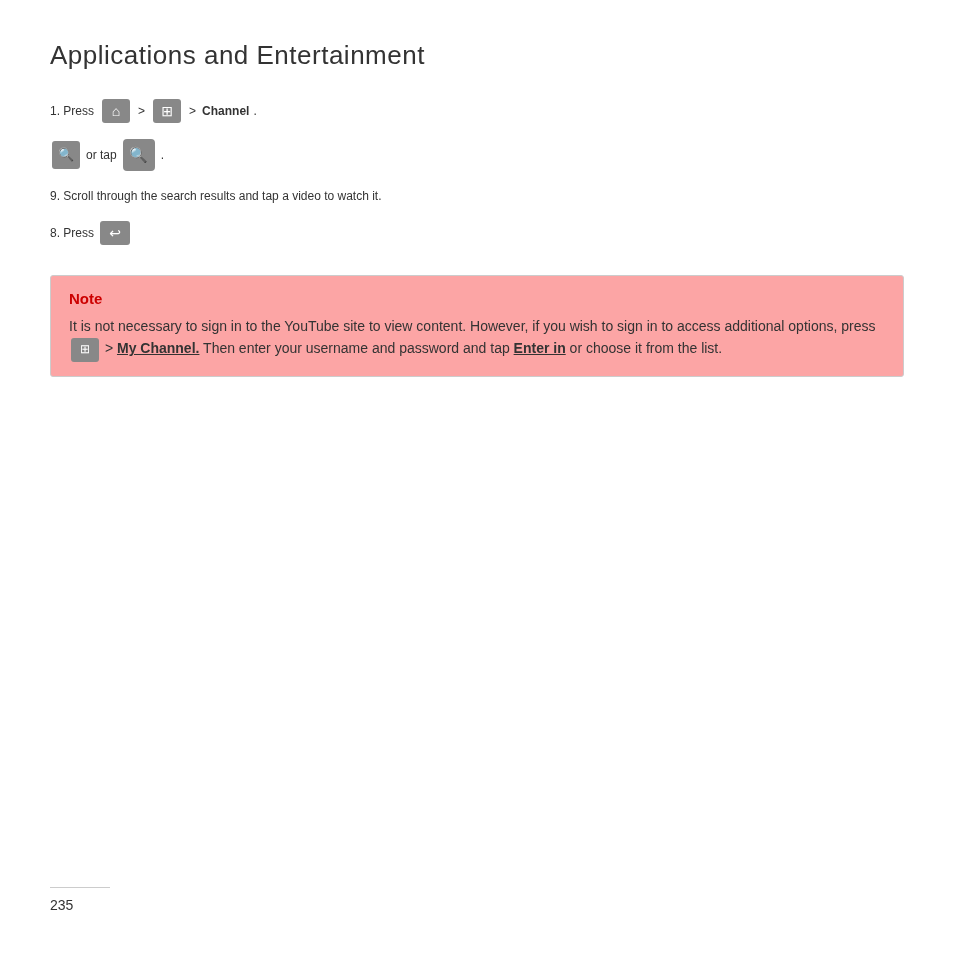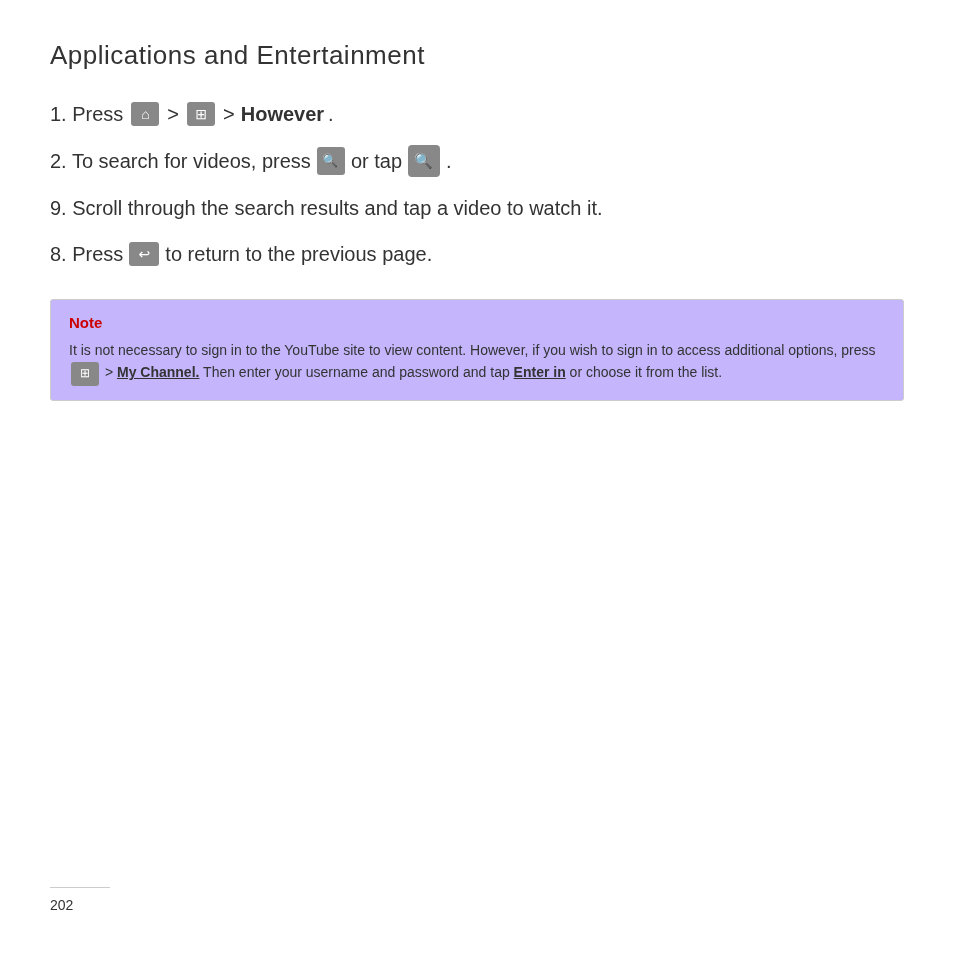--- a/index.html
+++ b/index.html
@@ -24,21 +24,21 @@
       margin-bottom: 28px;
       letter-spacing: 0.5px;
     }
 
     .steps-list {
       list-style: none;
       margin-bottom: 30px;
     }
 
     .steps-list li {
-      font-size: 20px;
+      font-size: 12px;
       color: #333333;
       margin-bottom: 16px;
       line-height: 1.5;
       display: flex;
       align-items: center;
       flex-wrap: wrap;
       gap: 4px;
     }
 
     .step-number {
@@ -198,21 +198,21 @@
       font-size: 12px;
     }
 
     .gt {
       margin: 0 2px;
     }
 
     
     .note-box {
       border: 1px solid #cccccc;
-      background: #c4b5fd;
+      background: #fca5a5;
       border-radius: 3px;
       padding: 14px 18px;
       margin-top: 10px;
     }
 
     .note-title {
       font-size: 15px;
       font-weight: bold;
       color: #cc0000;
       margin-bottom: 8px;
@@ -259,52 +259,50 @@
   <h1 class="page-title">Applications and Entertainment</h1>
 
   <ol class="steps-list">
 
     <li>
       <span class="step-number">1. Press</span>
       <span class="icon-home inline-icon"></span>
       <span class="gt">&gt;</span>
       <span class="icon-grid inline-icon"></span>
       <span class="gt">&gt;</span>
-      <span class="bold">However</span>
+      <span class="bold">Channel</span>
       <span>.</span>
     </li>
 
     <li>
-      <span>2. To search for videos, press</span>
       <span class="icon-search-small inline-icon"></span>
       <span>or tap</span>
       <span class="icon-search-large inline-icon"></span>
       <span>.</span>
     </li>
 
 
 
     <li>
       <span>9. Scroll through the search results and tap a video to watch it.</span>
     </li>
 
     <li>
       <span>8. Press</span>
       <span class="icon-back inline-icon"></span>
-      <span>to return to the previous page.</span>
     </li>
 
   </ol>
 
   <div class="note-box">
     <div class="note-title">Note</div>
     <div class="note-text">
       <span>It is not necessary to sign in to the YouTube site to view content. However, if you wish to sign in to access additional options, press</span>
       <span class="icon-menu-small inline-icon"></span>
       <span>&gt; <span class="bold">My Channel.</span> Then enter your username and password and tap <span class="bold">Enter in</span> or choose it from the list.</span>
     </div>
   </div>
 
 </div>
 
 <div class="page-footer">
-  <span class="page-number">202</span>
+  <span class="page-number">235</span>
 </div>
 
 </body></html>

